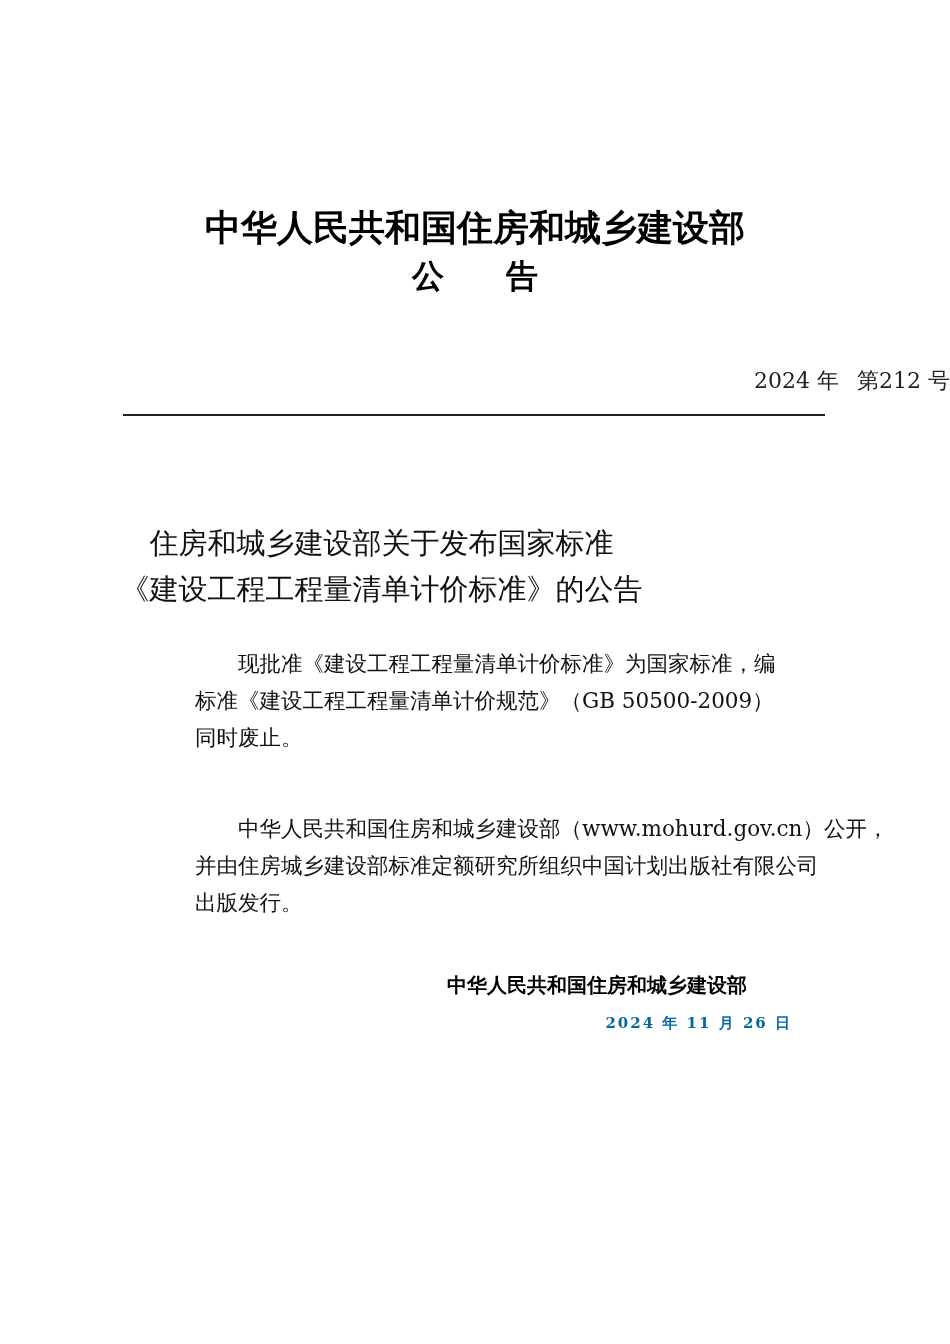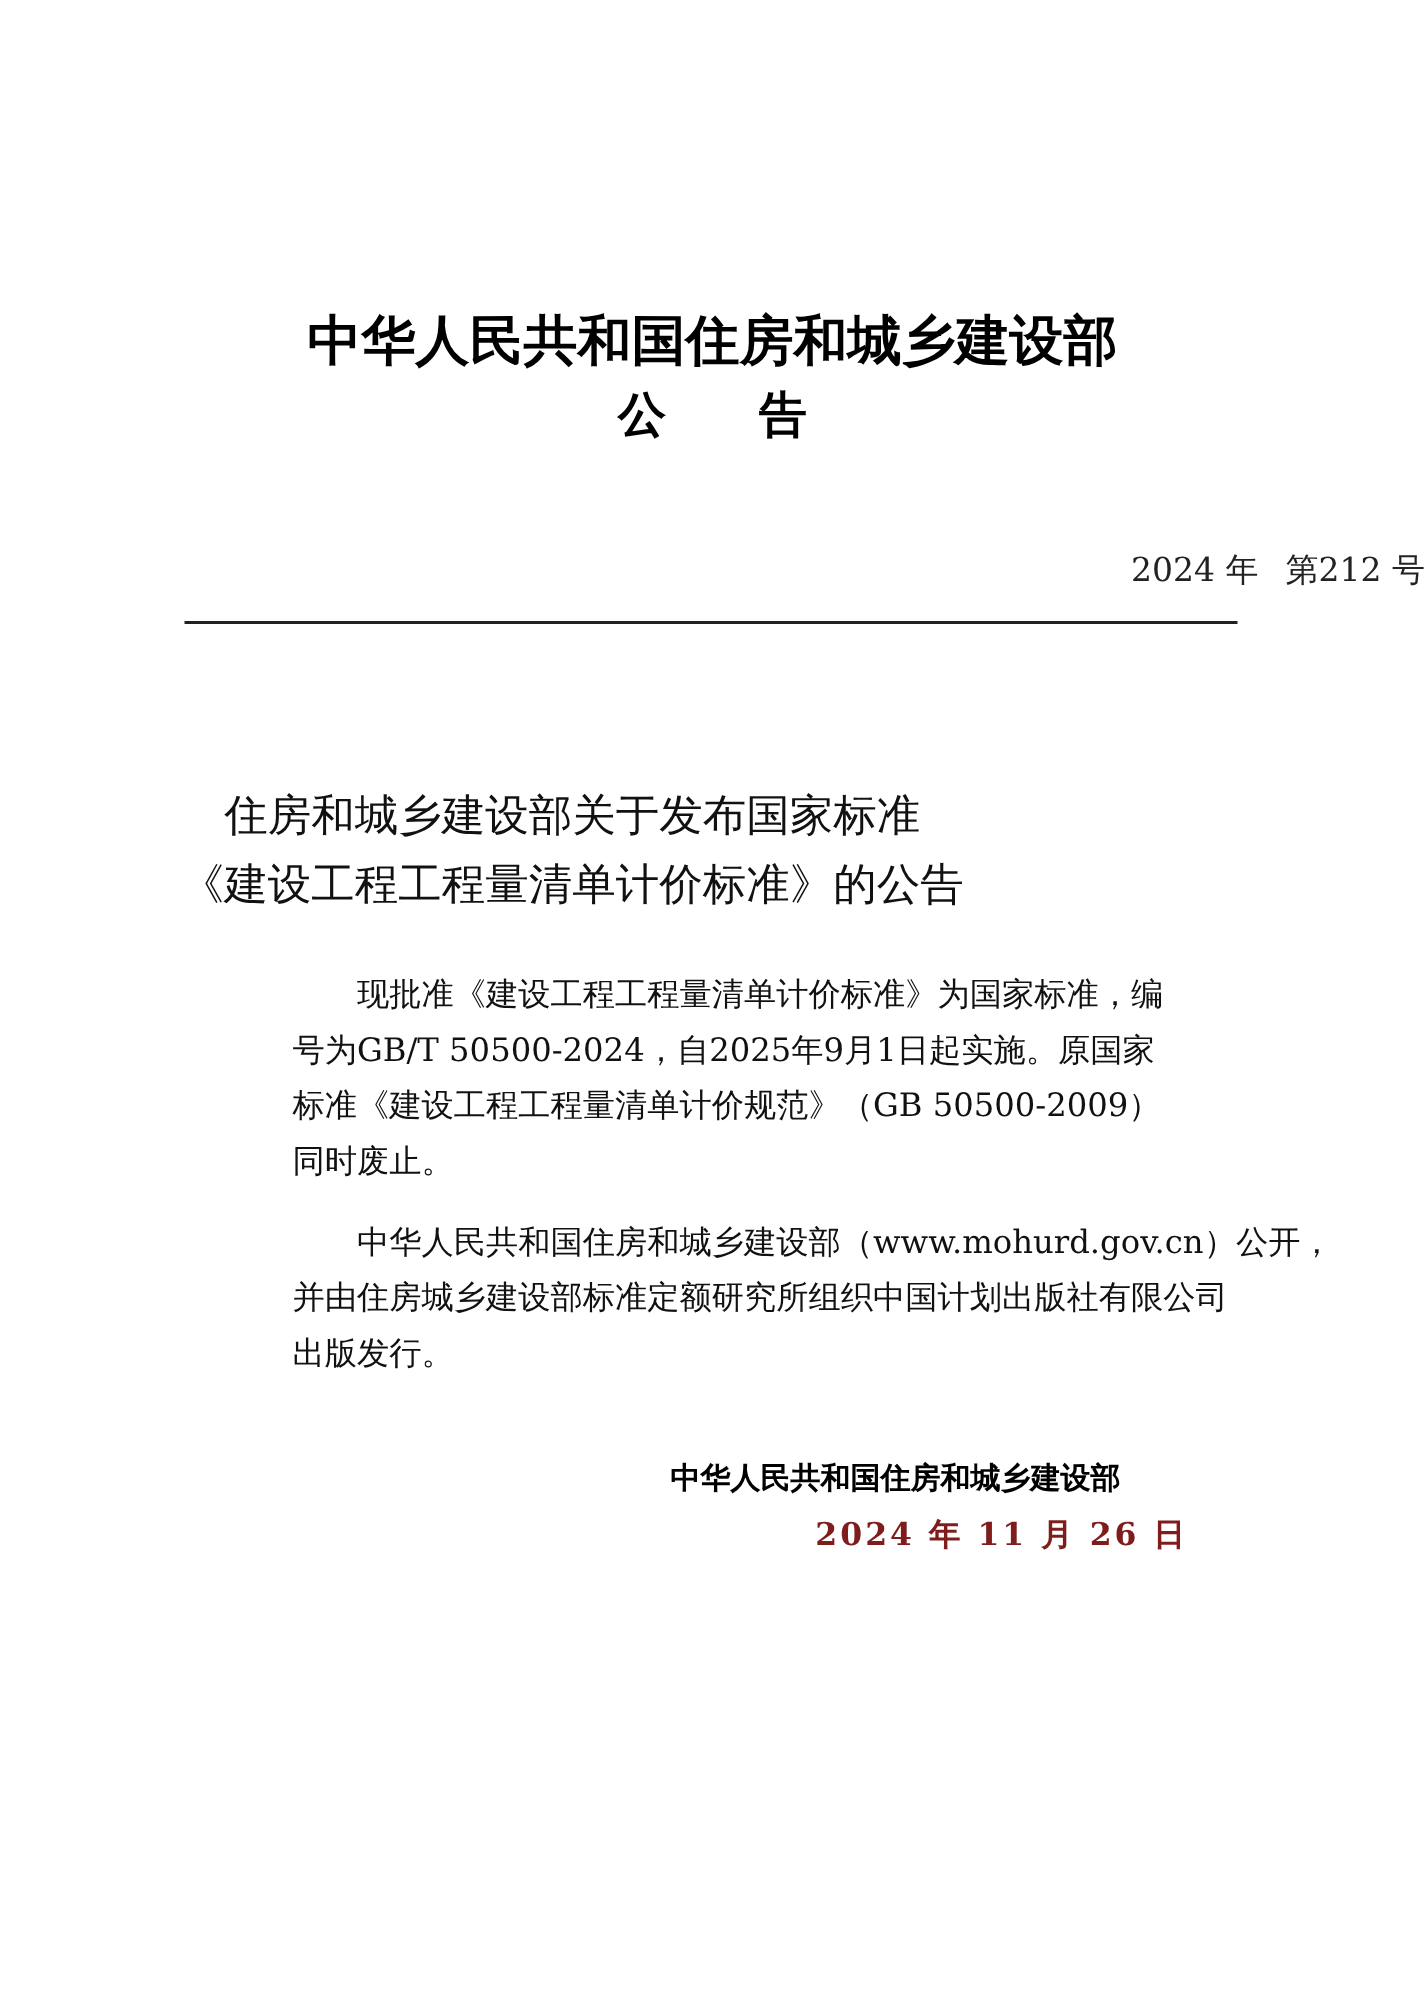--- a/index.html
+++ b/index.html
@@ -90,23 +90,23 @@
       font-size: 20px;
       line-height: 30px;
       color: #000;
       white-space: nowrap;
     }
     .sign-date {
       right: 158px;
       top: 1008px;
       font-family: "DejaVu Serif", "Liberation Serif", serif;
       font-weight: bold;
-      font-size: 21px;
+      font-size: 15px;
       line-height: 30px;
-      color: #7f1d1d;
+      color: #0369a1;
       white-space: nowrap;
       letter-spacing: 2px;
       margin-left: 32px;
     }
   </style>
 </head>
 <body>
 
 <div class="abs issuer">中华人民共和国住房和城乡建设部</div>
 
@@ -120,21 +120,20 @@
 
 <div class="abs rule"></div>
 
 <div class="abs subject">
   <div>住房和城乡建设部关于发布国家标准</div>
   <div>《建设工程工程量清单计价标准》的公告</div>
 </div>
 
 <div class="abs para p1">
   <span class="line indent">现批准《建设工程工程量清单计价标准》为国家标准，编</span>
-  <span class="line">号为GB/T 50500-2024，自2025年9月1日起实施。原国家</span>
   <span class="line">标准《建设工程工程量清单计价规范》（GB 50500-2009）</span>
   <span class="line">同时废止。</span>
 </div>
 
 <div class="abs para p2">
   <span class="line indent">中华人民共和国住房和城乡建设部（www.mohurd.gov.cn）公开，</span>
   <span class="line">并由住房城乡建设部标准定额研究所组织中国计划出版社有限公司</span>
   <span class="line">出版发行。</span>
 </div>
 

